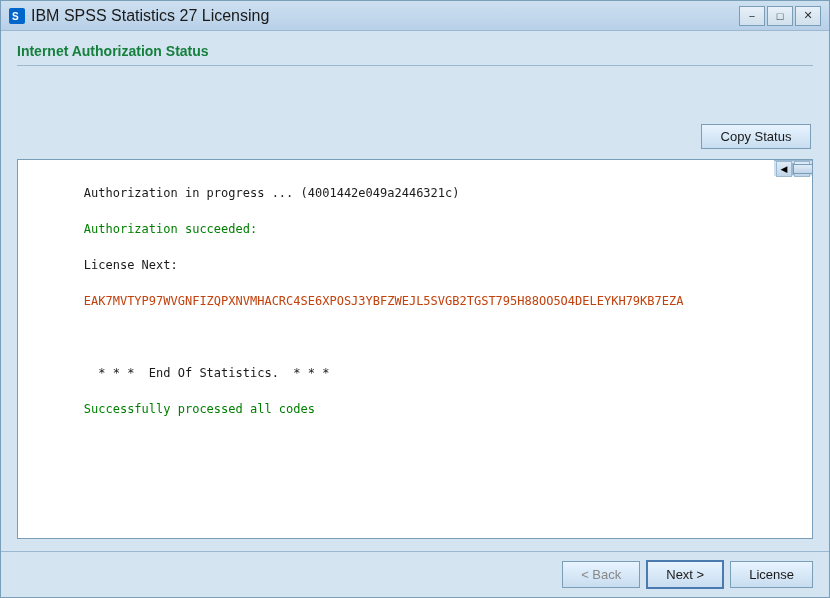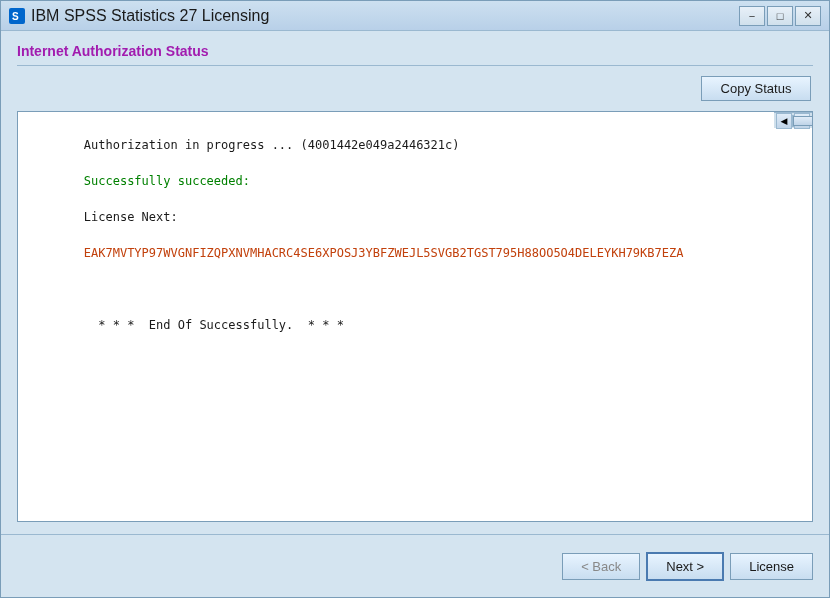--- a/index.html
+++ b/index.html
@@ -72,30 +72,31 @@
       display: flex;
       flex-direction: column;
       gap: 10px;
       background: #d4e4f0;
     }
 
     
     .page-title {
       font-size: 14px;
       font-weight: bold;
-      color: #a21caf;
+      color: #15803d;
       padding-bottom: 6px;
       border-bottom: 1px solid #9ab8d0;
     }
 
     
     .copy-status-row {
       display: flex;
       justify-content: flex-end;
       padding-right: 2px;
+      margin-top: 48px;
     }
 
     .copy-status-btn {
       padding: 4px 16px;
       border: 1px solid #7a9db8;
       background: linear-gradient(to bottom, #e8f4ff, #c8ddf0);
       cursor: pointer;
       font-size: 13px;
       color: #1a1a1a;
       min-width: 110px;
@@ -164,21 +165,21 @@
       display: flex;
       align-items: center;
       justify-content: center;
       font-size: 9px;
       cursor: pointer;
       flex-shrink: 0;
     }
 
     
     .footer {
-      height: 63px;
+      height: 46px;
       background: #d4e4f0;
       border-top: 1px solid #9ab8d0;
       display: flex;
       align-items: center;
       justify-content: flex-end;
       padding: 0 16px;
       gap: 6px;
       flex-shrink: 0;
     }
 
@@ -223,25 +224,26 @@
 
     <div class="page-title">Internet Authorization Status</div>
 
     <div class="copy-status-row">
       <button class="copy-status-btn">Copy Status</button>
     </div>
 
     <div class="status-area-wrapper">
       <div class="status-area">
         <span class="text-black">Authorization in progress ... (4001442e049a2446321c)</span><br>
-        <span class="text-green">Successfully succeeded:</span><br>
+        <span class="text-green">Authorization succeeded:</span><br>
         <span class="text-black">License Next:</span><br>
         <span class="text-blue-link">EAK7MVTYP97WVGNFIZQPXNVMHACRC4SE6XPOSJ3YBFZWEJL5SVGB2TGST795H88OO5O4DELEYKH79KB7EZA</span><br>
         <br>
-        <span class="text-black">  * * *  End Of Successfully.  * * *</span><br>
+        <span class="text-black">  * * *  End Of Statistics.  * * *</span><br>
+        <span class="text-green">Successfully processed all codes</span>
       </div>
 
       <div class="h-scrollbar">
         <div class="h-scrollbar-arrow">◀</div>
         <div class="h-scrollbar-track">
           <div class="h-scrollbar-thumb"></div>
         </div>
         <div class="h-scrollbar-arrow">▶</div>
       </div>
     </div>

